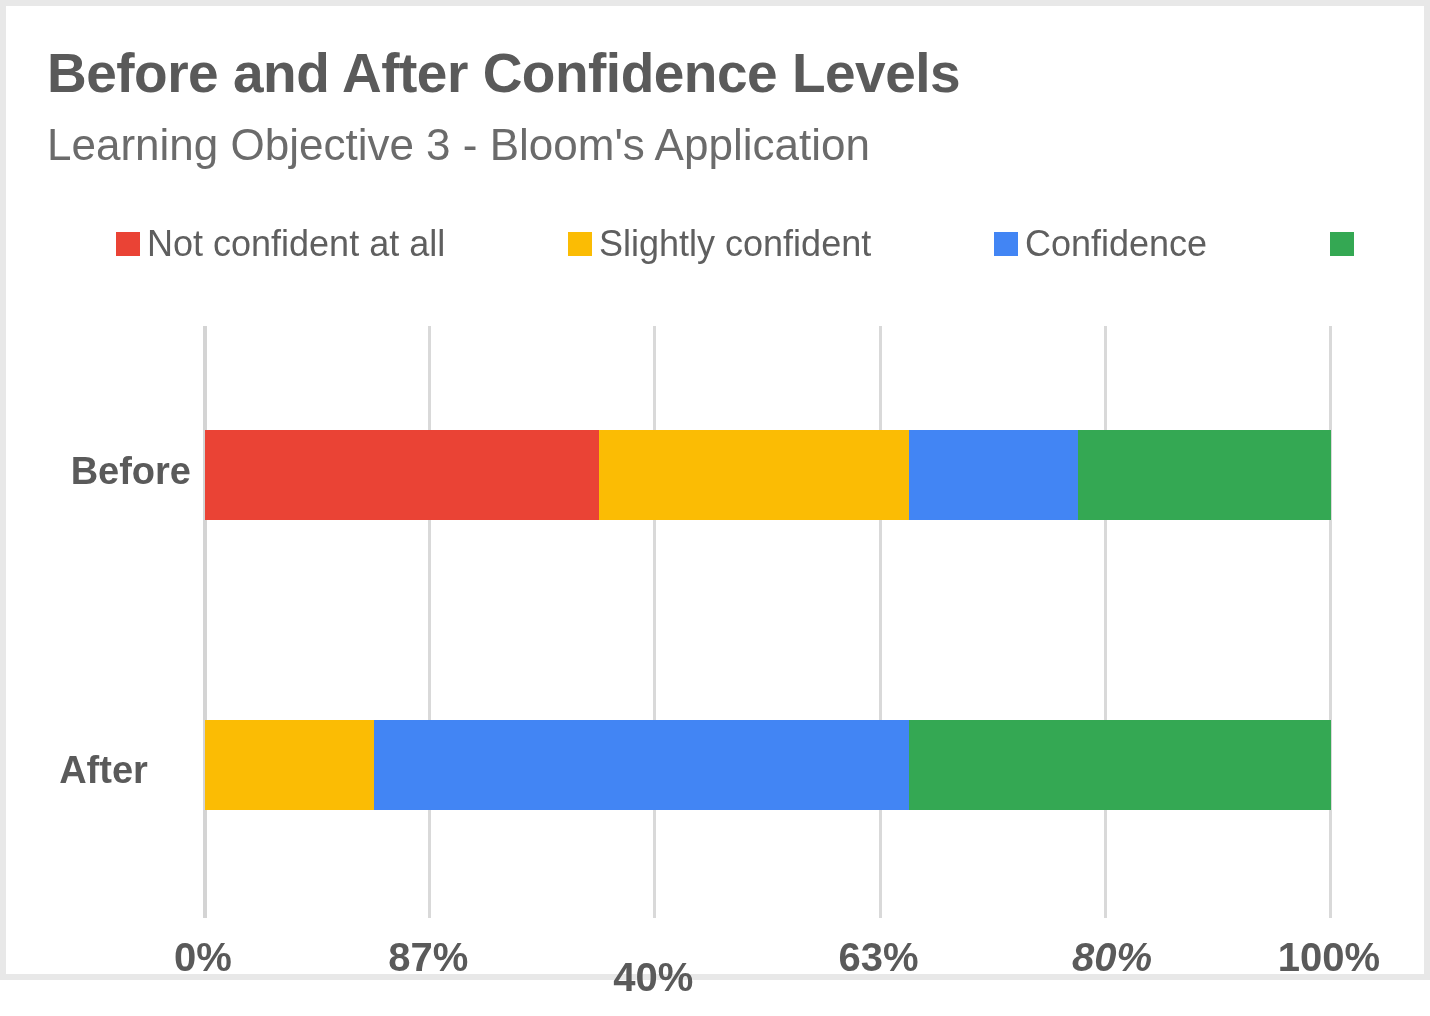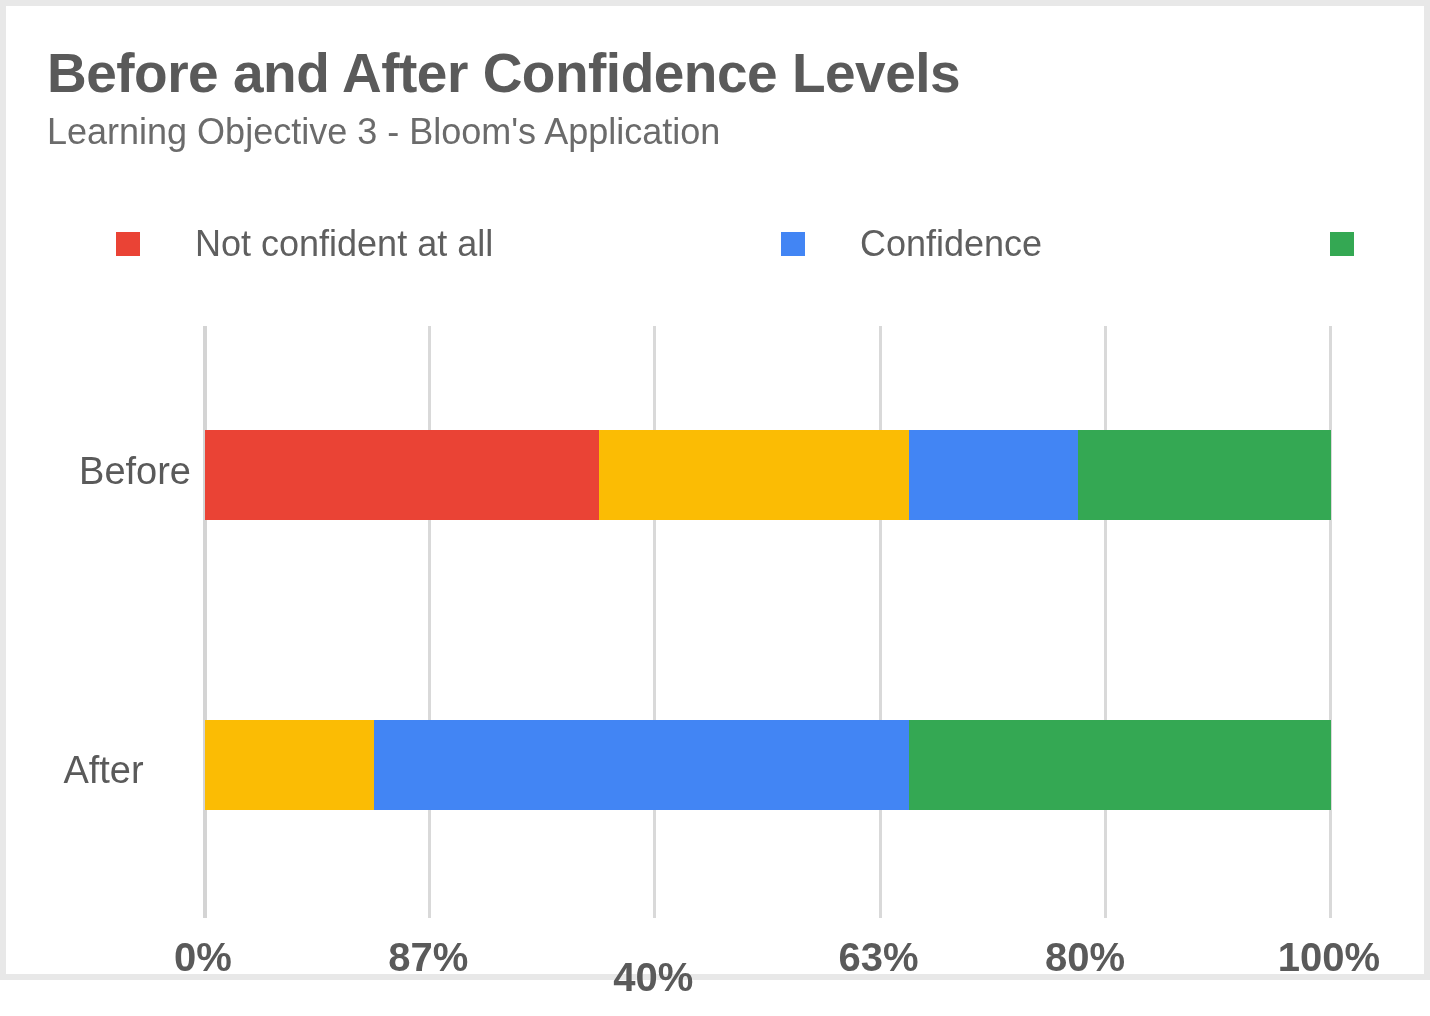--- a/index.html
+++ b/index.html
@@ -33,46 +33,45 @@
   }
   #chart-title {
     font-size: 55px;
     font-weight: bold;
     color: #5a5a5a;
     line-height: 1.06;
     letter-spacing: -0.5px;
     white-space: nowrap;
   }
   #chart-subtitle {
-    font-size: 36px;
+    font-size: 44px;
     font-weight: normal;
     color: #6b6b6b;
     line-height: 1.15;
-    margin-top: 9px;
+    margin-top: 18px;
     white-space: nowrap;
   }
 
   
   #legend {
     position: absolute;
     left: 110px;
     top: 215px;
     width: 1245px;
     height: 46px;
     display: flex;
     flex-direction: row;
     align-items: center;
     justify-content: space-between;
   }
   .legend-item {
     display: flex;
     flex-direction: row;
     align-items: center;
     white-space: nowrap;
-    gap: 48px;
   }
   .legend-swatch {
     width: 24px;
     height: 24px;
     flex: 0 0 auto;
     margin-right: 7px;
   }
   .legend-label {
     font-size: 36px;
     color: #5f5f5f;
@@ -117,21 +116,21 @@
     height: 100%;
   }
 
   
   .cat-label {
     position: absolute;
     width: 175px;
     left: 10px;
     text-align: right;
     font-size: 38px;
-    font-weight: normal;
+    font-weight: bold;
     color: #5a5a5a;
     line-height: 1;
   }
   #cat-label-before { top: 446px; }
   #cat-label-after  { top: 745px; text-align: center; }
 
   
   #xaxis-labels {
     position: absolute;
     left: 197px;
@@ -157,20 +156,24 @@
 
   <div id="title-block">
     <div id="chart-title">Before and After Confidence Levels</div>
     <div id="chart-subtitle">Learning Objective 3 - Bloom's Application</div>
   </div>
 
   <div id="legend">
     <div class="legend-item">
       <span class="legend-swatch" style="background:#EA4335"></span>
       <span class="legend-label">Not confident at all</span>
+    </div>
+    <div class="legend-item">
+      <span class="legend-swatch" style="background:#FBBC04"></span>
+      <span class="legend-label">Slightly confident</span>
     </div>
     <div class="legend-item">
       <span class="legend-swatch" style="background:#4285F4"></span>
       <span class="legend-label">Confidence</span>
     </div>
     <div class="legend-item">
       <span class="legend-swatch" style="background:#34A853"></span>
     </div>
   </div>
 
@@ -198,17 +201,17 @@
         <div class="bar-seg" title="After – Confident: 47.5%" style="width: 534.85px; background: rgb(66, 133, 244);"></div>
         <div class="bar-seg" title="After – Very confident: 37.5%" style="width: 422.25px; background: rgb(52, 168, 83);"></div>
       </div>
   </div>
 
   <div id="xaxis-labels">
       <div class="xtick" style="left: 0px;">0%</div>
       <div class="xtick" style="left: 225.2px;">87%</div>
       <div class="xtick" style="left: 450.4px; margin-top: 20px;">40%</div>
       <div class="xtick" style="left: 675.6px;">63%</div>
-      <div class="xtick" style="left: 882px;">80%</div>
+      <div class="xtick" style="left: 909px; font-style: italic;">80%</div>
       <div class="xtick" style="left: 1126px; text-align: center;">100%</div>
     </div>
 
 </div>
 
 </body></html>

